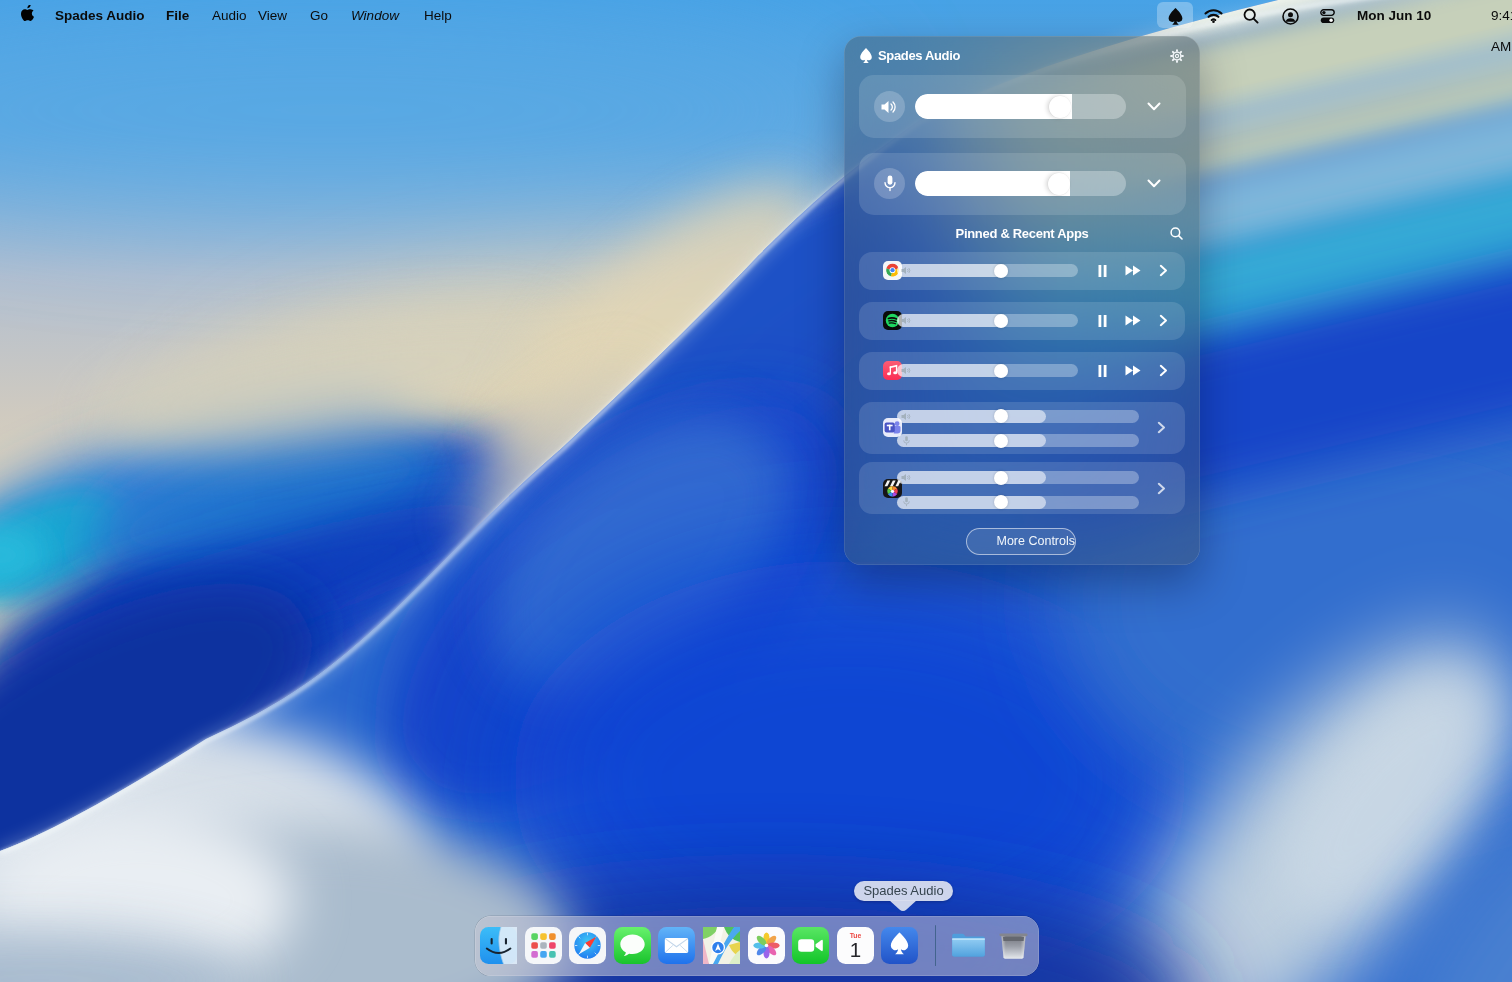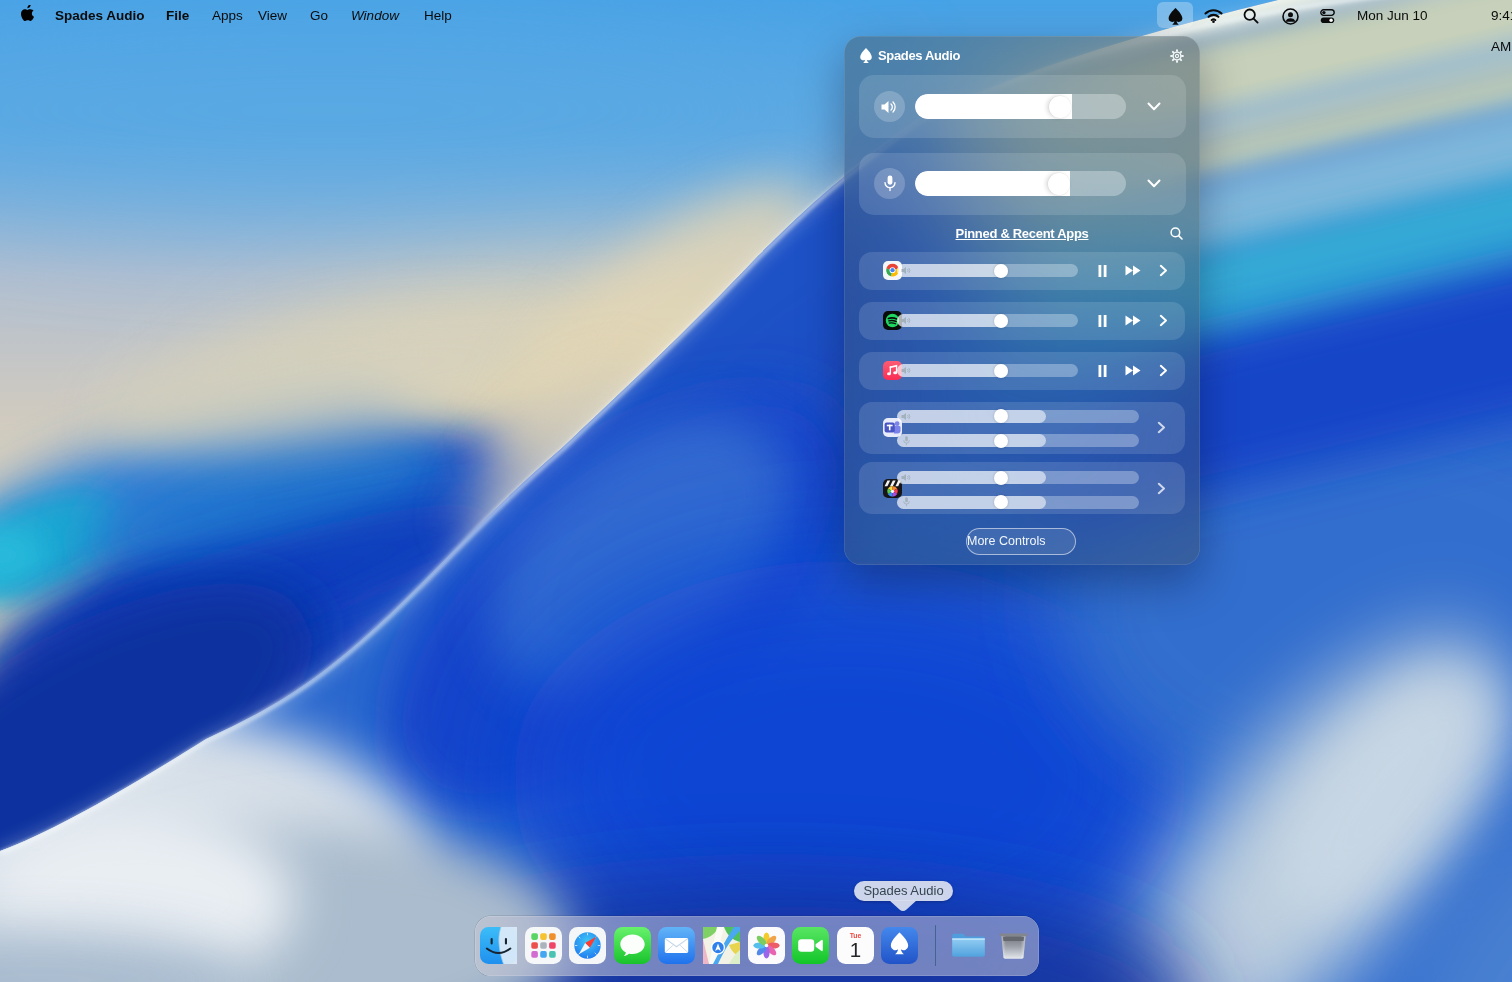--- a/index.html
+++ b/index.html
@@ -19,31 +19,31 @@
     backdrop-filter:blur(60px) saturate(130%);
     -webkit-backdrop-filter:blur(60px) saturate(130%);
     box-shadow:0 18px 45px rgba(0,10,40,0.35), inset 0 0 0 0.5px rgba(255,255,255,0.18);}
   .ptitle{position:absolute;left:34px;top:11.5px;font-size:13px;font-weight:700;color:#fff;letter-spacing:-0.35px;}
   .card{position:absolute;left:15px;width:327px;border-radius:15px;background:rgba(255,255,255,0.13);}
   .cbtn{position:absolute;left:29.5px;width:31px;height:31px;border-radius:50%;background:rgba(255,255,255,0.20);}
   .bigslider{position:absolute;left:70.5px;width:211px;height:25px;border-radius:12.5px;background:rgba(255,255,255,0.30);overflow:hidden;}
   .bigfill{position:absolute;left:0;top:0;height:25px;background:#fff;border-radius:12.5px 0 0 12.5px;}
   .bigknob{position:absolute;top:1.5px;width:22px;height:22px;border-radius:50%;background:#fff;
      box-shadow:-2px 0 4px rgba(0,0,0,0.15), 0 0 0 0.5px rgba(0,0,0,0.04);}
-  .sect{position:absolute;left:0;width:356px;top:190px;text-align:center;font-size:13px;font-weight:700;color:#fff;letter-spacing:-0.3px;text-decoration:underline;}
+  .sect{position:absolute;left:0;width:356px;top:190px;text-align:center;font-size:13px;font-weight:700;color:#fff;letter-spacing:-0.3px;}
   .row{position:absolute;left:15px;width:326px;border-radius:13px;background:rgba(255,255,255,0.13);}
   .rowicon{position:absolute;left:24px;width:19px;height:19px;}
   .rtrack{position:absolute;height:13px;border-radius:6.5px;background:rgba(255,255,255,0.30);}
   .rfill{position:absolute;left:0;top:0;height:13px;border-radius:6.5px;background:rgba(255,255,255,0.55);}
   .minispk{opacity:0.9;}
   .rknob{position:absolute;top:-1px;width:14px;height:14px;border-radius:50%;background:#fff;
      box-shadow:0 0 3px rgba(0,0,0,0.2);}
   .morebtn{position:absolute;left:122px;top:491.5px;width:110px;height:27px;border-radius:13.5px;
     background:rgba(255,255,255,0.10);border:1px solid rgba(255,255,255,0.55);box-sizing:border-box;
-    color:#f2f7fb;font-size:12.5px;text-align:left;line-height:24.5px;}
+    color:#f2f7fb;font-size:12.5px;text-align:right;line-height:24.5px;}
   
   #dock{position:absolute;left:474.5px;top:915.5px;width:564px;height:60px;border-radius:16px;
     background:rgba(207,205,214,0.50);
     backdrop-filter:blur(60px) saturate(115%);
     -webkit-backdrop-filter:blur(60px) saturate(115%);
     box-shadow:inset 0 0 0 0.5px rgba(255,255,255,0.3), 0 0 0 0.5px rgba(0,0,30,0.18);}
   .dicon{position:absolute;top:927px;width:37px;height:37px;}
   #tooltip{position:absolute;left:854px;top:880.5px;width:99px;height:20px;border-radius:10px;
     background:rgba(216,221,238,0.95);color:#36454f;font-size:13px;text-align:center;line-height:20px;
     box-shadow:0 1px 3px rgba(0,0,20,0.25);}
@@ -152,21 +152,21 @@
   <path d="M 1452,-12 C 1250,7 1062,50 920,122 C 832,183 795,222 758,258 C 690,330 615,400 562,450 C 505,499 460,547 420,587 C 330,677 280,707 206,741 C 120,795 50,835 0,853" fill="none" stroke="#f6fafc" stroke-width="2.8" opacity="0.95" filter="url(#b3)"></path>
 </svg>
 
 <div id="menubar">
   <div id="spadehl"></div>
   <svg class="abs" style="left:21px;top:5px" width="13" height="16" viewBox="0 0 814 1000">
     <path fill="#010101" d="M788 341c-6 4-109 62-109 190 0 148 130 200 134 202-1 3-21 72-69 143-43 62-88 124-156 124s-86-40-164-40c-77 0-104 41-167 41s-107-58-157-129C42 787 0 665 0 549c0-186 121-285 240-285 63 0 116 42 156 42 38 0 97-44 169-44 27 0 125 2 223 79zM554 127c32-38 55-91 55-144 0-7-1-15-2-21-52 2-114 35-151 78-30 34-58 87-58 141 0 8 1 16 2 20 3 1 8 2 13 2 47 0 106-31 141-76z"></path>
   </svg>
   <div class="mitem mbold" style="left:55px;">Spades Audio</div>
   <div class="mitem" style="left:166px;font-weight:bold;">File</div>
-  <div class="mitem" style="left:212px;">Apps</div>
+  <div class="mitem" style="left:212px;">Audio</div>
   <div class="mitem" style="left:258px;text-align:right;">View</div>
   <div class="mitem" style="left:310px;">Go</div>
   <div class="mitem" style="left:351px;font-style:italic;">Window</div>
   <div class="mitem" style="left:424px;">Help</div>
 
   <svg class="abs" style="left:1167px;top:8px" width="17" height="17" viewBox="0 0 17 17">
     <path fill="#0b0b0b" d="M8.5,0 C8.5,0 1.6,6.1 1.6,10.4 A3.6,3.6 0 0 0 7.4,13.2 C7.1,14.9 6.2,15.9 5.0,16.8 L12.0,16.8 C10.8,15.9 9.9,14.9 9.6,13.2 A3.6,3.6 0 0 0 15.4,10.4 C15.4,6.1 8.5,0 8.5,0 Z"></path>
   </svg>
   <svg class="abs" style="left:1204px;top:9px" width="19" height="14" viewBox="0 0 19 14">
     <g fill="none" stroke="#0b0b0b" stroke-linecap="round">
@@ -184,21 +184,21 @@
     <circle cx="8.5" cy="8.5" r="7.5" fill="none" stroke="#0b0b0b" stroke-width="1.6"></circle>
     <circle cx="8.5" cy="6.7" r="2.5" fill="#0b0b0b"></circle>
     <path d="M3.6,13.8 C4.2,11.4 6.1,10.3 8.5,10.3 C10.9,10.3 12.8,11.4 13.4,13.8" fill="#0b0b0b"></path>
   </svg>
   <svg class="abs" style="left:1320px;top:9px" width="15" height="15" viewBox="0 0 15 15">
     <rect x="0.8" y="0.8" width="13.4" height="5.6" rx="2.8" fill="none" stroke="#0b0b0b" stroke-width="1.4"></rect>
     <circle cx="3.9" cy="3.6" r="1.7" fill="#0b0b0b"></circle>
     <rect x="0.8" y="8.4" width="13.4" height="5.6" rx="2.8" fill="#0b0b0b"></rect>
     <circle cx="11.1" cy="11.2" r="1.7" fill="#fff"></circle>
   </svg>
-  <div class="mitem" style="left:1357px;font-weight:400;">Mon Jun 10</div>
+  <div class="mitem" style="left:1357px;font-weight:700;">Mon Jun 10</div>
   <div class="mitem" style="left:1460px;font-weight:400;margin-left:31px;">9:41 AM</div>
 </div>
 
 <div id="panel">
   <svg class="abs" style="left:15px;top:12px" width="14" height="16" viewBox="0 0 14 16">
     <path fill="#fff" d="M7,0 C7,0 1.2,5.4 1.2,9.2 A3.1,3.1 0 0 0 6.1,11.7 C5.9,13.2 5.1,14.2 4.0,15.0 L10.0,15.0 C8.9,14.2 8.1,13.2 7.9,11.7 A3.1,3.1 0 0 0 12.8,9.2 C12.8,5.4 7,0 7,0 Z"></path>
   </svg>
   <div class="ptitle">Spades Audio</div>
   <svg class="abs" style="left:326px;top:12.5px" width="14" height="14" viewBox="0 0 14 14">
     <g fill="none" stroke="#f2f6f9">

